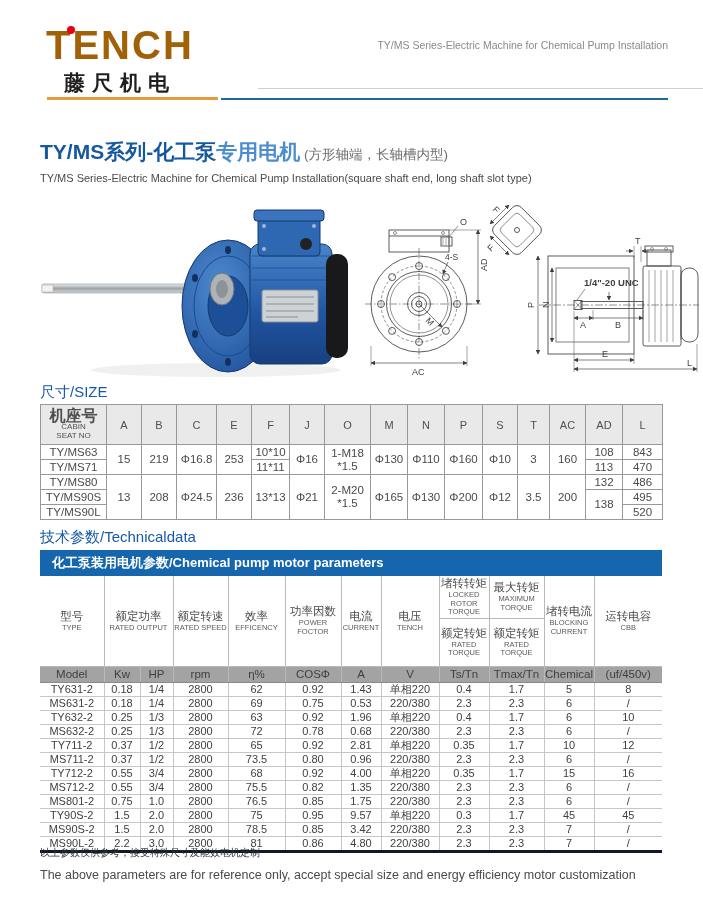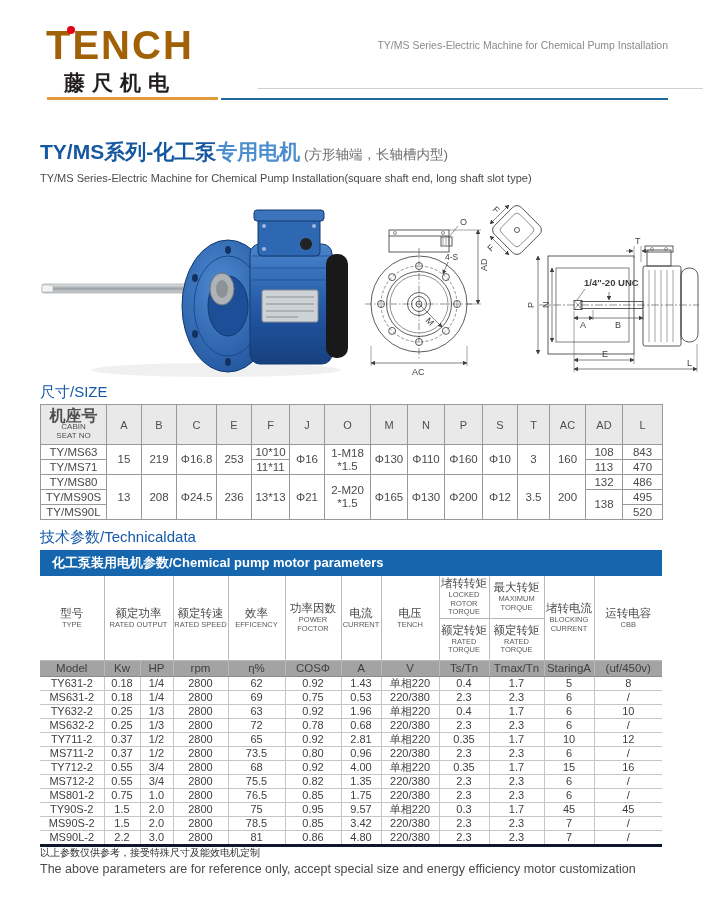--- a/index.html
+++ b/index.html
@@ -51,33 +51,33 @@
 
   
   .banner { position:absolute; left:40px; top:550px; width:622px; height:26px; background:#1566ad;
             color:#fff; font-size:13px; font-weight:700; line-height:26px; padding-left:12px; }
   .tech-table { position:absolute; left:40px; top:576px; width:622px; border-collapse:collapse; table-layout:fixed; }
   .tech-table th { font-weight:normal; background:#fff; border:1px solid #b9b9b9; border-top:none; vertical-align:middle; padding:1px 0; }
   .tech-table thead tr:first-child th { border-top:none; }
   .tech-table tr > *:first-child { border-left:none !important; }
   .tech-table tr > *:last-child  { border-right:none !important; }
   .tech-table .h1 th { height:42px;margin-left:8px; }
-  .tech-table .h2 th { height:42px; }
+  .tech-table .h2 th { height:48px; }
   .tech-table .cn { font-size:11.5px; color:#4a4a4a; line-height:13px; }
   .tech-table .en { font-size:7.5px; color:#5a5a5a; line-height:8.5px; margin-top:1px; }
   .tech-table .units td { background:#a3a3a3; height:16px; font-size:11.5px; color:#3f3f3f;
             border:1px solid #b9b9b9; border-top:1px solid #8a8a8a; border-bottom:1px solid #8a8a8a; text-align:center; }
   .tech-table tbody td { height:13.5px; line-height:13px; font-size:11px; color:#3f3f3f; text-align:center;
             border:1px solid #c6c6c6; background:#fff; padding:0; }
   .tech-table tbody tr:last-child td { border-bottom:3px solid #0f172a; }
 
   
   .notes { position:absolute; left:40px; top:846px; right:20px; }
   .note-cn { font-size:10px; color:#333; }
-  .note-en { font-size:12.5px; color:#4a4a4a; margin-top:2px; }
+  .note-en { font-size:12.5px; color:#4a4a4a; margin-top:8px; }
 </style>
 </head>
 <body>
 
 <div class="logo">
   <div class="logo-en">
     <span>TENCH</span>
     <span class="logo-dot"></span>
   </div>
   <div class="logo-cn">藤尺机电</div>
@@ -446,21 +446,21 @@
       <td>Model</td>
       <td>Kw</td>
       <td>HP</td>
       <td>rpm</td>
       <td>η%</td>
       <td>COSΦ</td>
       <td>A</td>
       <td>V</td>
       <td>Ts/Tn</td>
       <td>Tmax/Tn</td>
-      <td>StaringA</td>
+      <td>Chemical</td>
       <td>(uf/450v)</td>
     </tr>
   </thead>
   <tbody>
       <tr>
         <td>TY631-2</td>
         <td>0.18</td>
         <td>1/4</td>
         <td>2800</td>
         <td>62</td>

